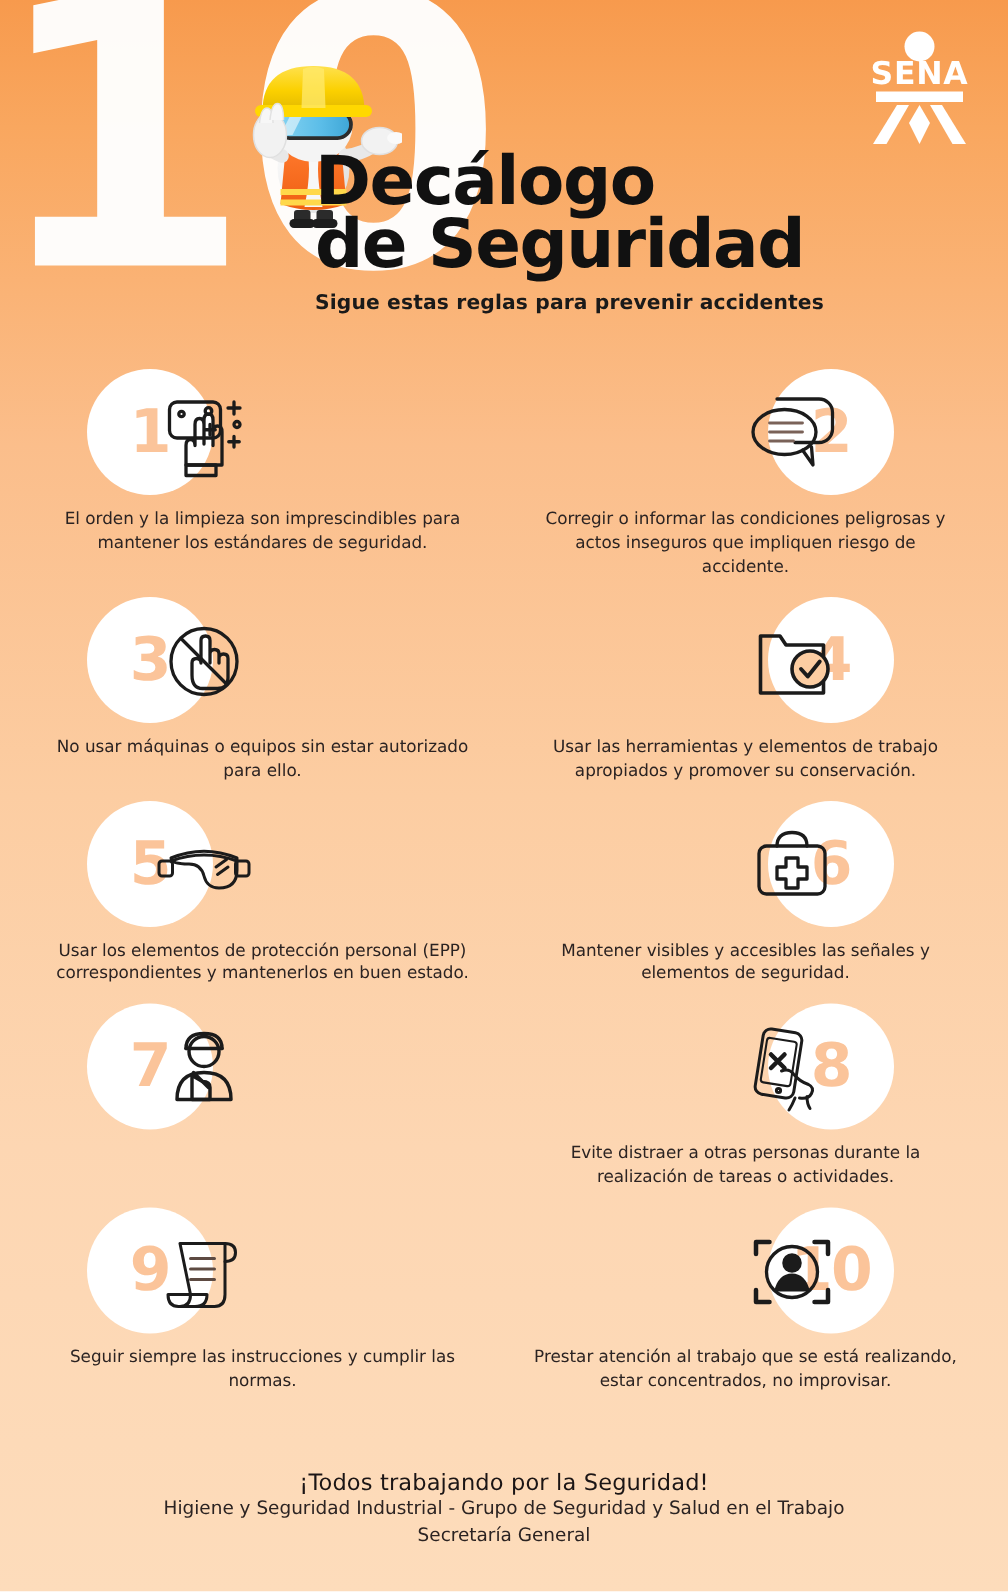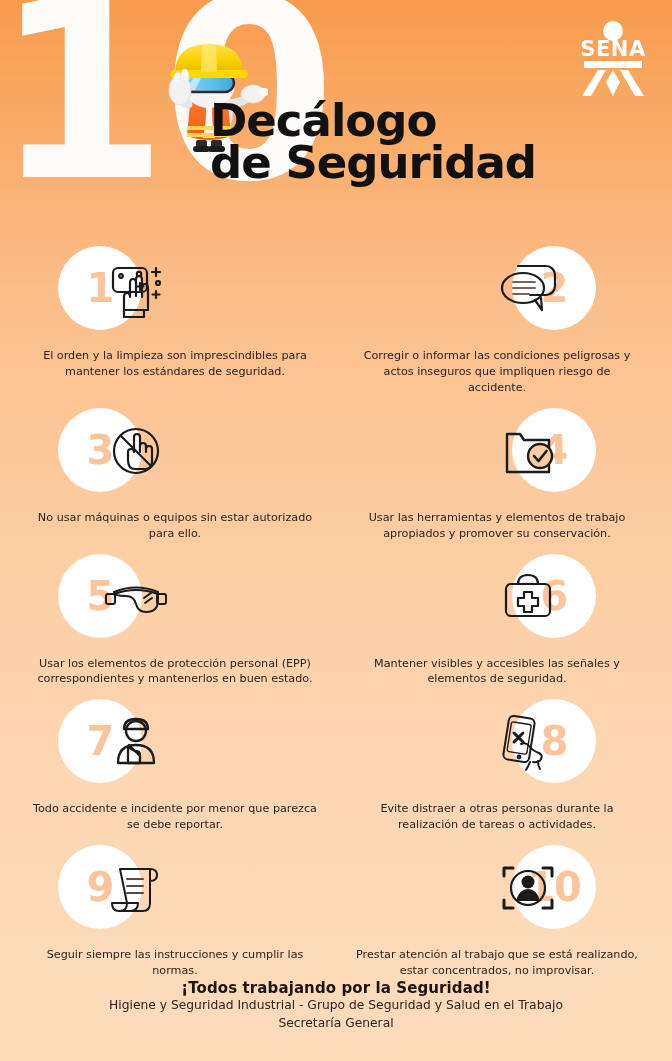--- a/index.html
+++ b/index.html
@@ -117,39 +117,39 @@
   
   .left .circle  { left:44px; }
   .left .num     { left:44px; }
   .left .icon-wrap { left:88px; }
   
   .right .circle { right:62px; }
   .right .num    { right:62px; }
   .right .icon-wrap { right:96px; }
 
   .desc {
-    margin-top:12px;
+    margin-top:2px;
     text-align:center;
     font-family:"DejaVu Sans", sans-serif;
     font-size:11.2px;
     line-height:1.42;
     color:#2b2322;
     padding:0 18px;
     font-weight:400;
   }
 
   
   .footer {
     position:absolute;
     left:0; right:0; bottom:28px;
     text-align:center;
   }
   .foot-head {
     font-family:"DejaVu Sans", sans-serif;
-    font-weight:700;
+    font-weight:400;
     font-size:15px;
     color:#1b1515;
     letter-spacing:.1px;
   }
   .foot-sub {
     font-family:"DejaVu Sans", sans-serif;
     font-size:12.3px;
     line-height:1.45;
     color:#2b2322;
   }
@@ -225,20 +225,21 @@
         <rect x="8" y="41" width="58" height="7" fill="#ffffff"></rect>
         <path d="M30 50 L22 50 L6 76 L15 76 Z" fill="#ffffff"></path>
         <path d="M44 50 L52 50 L68 76 L59 76 Z" fill="#ffffff"></path>
         <path d="M37 50 L44 62 L37 76 L30 62 Z" fill="#ffffff"></path>
       </svg>
     </div>
 
     <div class="title-block">
       <div class="title-line">Decálogo</div>
       <div class="title-line">de Seguridad</div>
+      <div class="subtitle">Sigue estas reglas para prevenir accidentes</div>
     </div>
   </div>
 
   <div class="grid">
 
     <div class="row">
       <div class="cell left">
         <div class="badge">
           <div class="circle"></div>
           <div class="num">1</div>
@@ -351,21 +352,20 @@
             <svg viewBox="0 0 68 62" fill="none" stroke="#1b1b1b" stroke-width="2.3" stroke-linecap="round" stroke-linejoin="round">
               <path d="M22 18 q0 -10 12 -10 q12 0 12 10"></path>
               <circle cx="34" cy="20" r="10"></circle>
               <path d="M22 18 h24"></path>
               <path d="M16 52 q0 -18 18 -18 q18 0 18 18 z"></path>
               <path d="M26 36 l0 16 l12 0 l0 -8 q0 -4 -5 -4 z"></path>
               <path d="M27 34 l10 10"></path>
             </svg>
           </div>
         </div>
-        <div class="desc">Todo accidente e incidente por menor que parezca se debe reportar.</div>
       </div>
 
       <div class="cell right">
         <div class="badge">
           <div class="circle"></div>
           <div class="num">8</div>
           <div class="icon-wrap">
             <svg viewBox="0 0 68 62" fill="none" stroke="#1b1b1b" stroke-width="2" stroke-linecap="round" stroke-linejoin="round">
               <rect x="12" y="6" width="26" height="44" rx="5" transform="rotate(9 25 28)"></rect>
               <rect x="15" y="12" width="20" height="30" rx="2" transform="rotate(9 25 28)" stroke-width="1.4"></rect>

